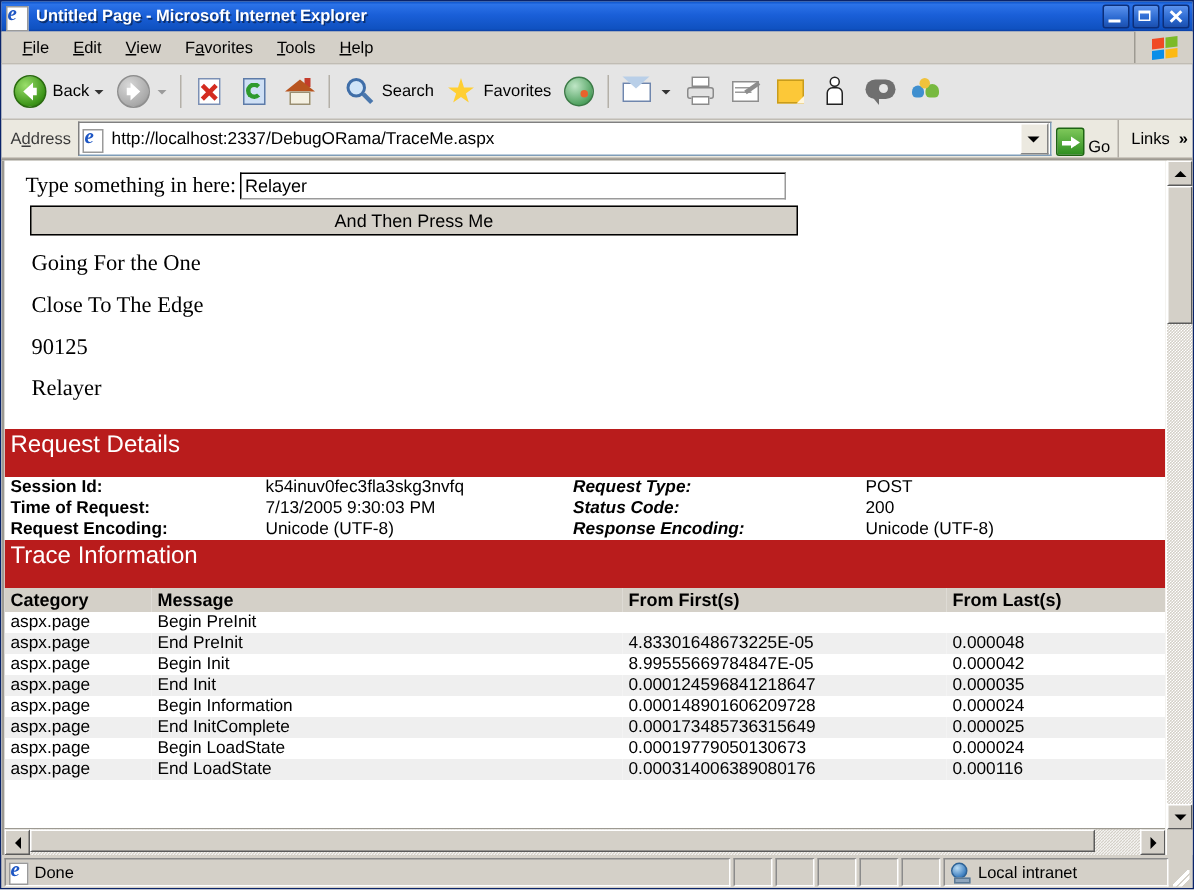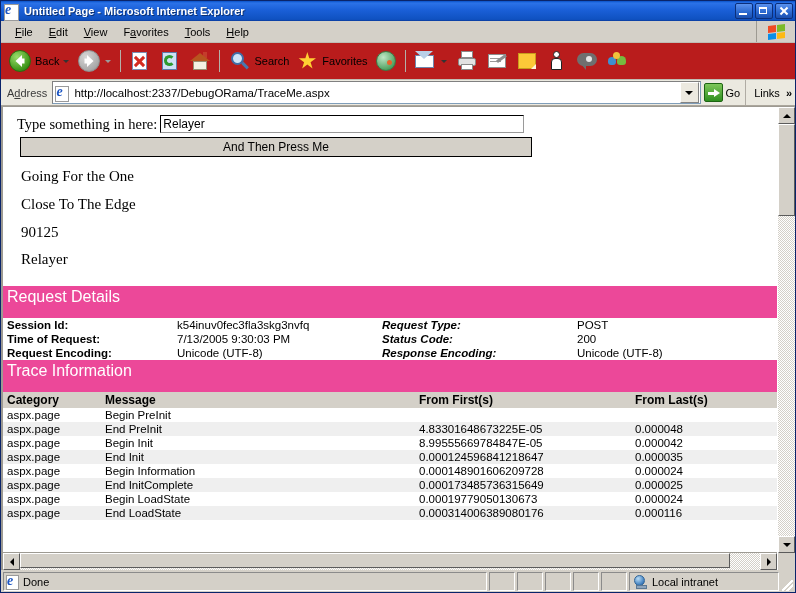--- a/index.html
+++ b/index.html
@@ -117,21 +117,21 @@
     transform: skewY(-7deg);
   }
   .winflag span:nth-child(1) { background: #f04a24; }
   .winflag span:nth-child(2) { background: #7cba28; }
   .winflag span:nth-child(3) { background: #0a8ee8; }
   .winflag span:nth-child(4) { background: #fdb913; }
 
   
   .toolbar {
     height: 36px;
-    background: #b91c1c;
+    background: #e5e5e5;
     border-bottom: 1px solid #c0bcb4;
     display: flex; align-items: center;
     padding-left: 4px;
     flex: none;
   }
   .tbar-btn {
     display: flex; align-items: center;
     height: 32px;
     padding: 0 3px;
     cursor: default;
@@ -404,21 +404,21 @@
     margin-right: 1px;
     flex: none;
   }
   .addr-drop i {
     width: 0; height: 0;
     border-left: 4px solid transparent;
     border-right: 4px solid transparent;
     border-top: 4px solid #000;
   }
   .go-btn {
-    display: flex; align-items: center;
+    display: flex; align-items: flex-end;
     padding: 0 5px 0 3px; height: 22px;
     font-size: 11px; color: #000;
   }
   .go-icon {
     width: 19px; height: 19px;
     background: linear-gradient(to bottom, #7ec75a, #2f8f20);
     border: 1px solid #1d6412;
     border-radius: 2px;
     position: relative; margin-right: 3px;
     box-sizing: border-box;
@@ -506,21 +506,21 @@
   .yes-line {
     font-family: "Liberation Serif", serif;
     font-size: 15px;
     padding: 3px 0 3px 4px;
     line-height: 1.45;
   }
 
   
   .trace { margin-top: 12px; }
   .sec-head {
-    background: #ec4899; color: #fff;
+    background: #b91c1c; color: #fff;
     font-family: "Liberation Sans", sans-serif;
     font-size: 16px;
     padding: 2px 0 2px 4px;
     height: 32px;
     box-sizing: border-box;
   }
   .det-table {
     width: 100%;
     border-collapse: collapse;
     font-family: "Liberation Sans", sans-serif;

